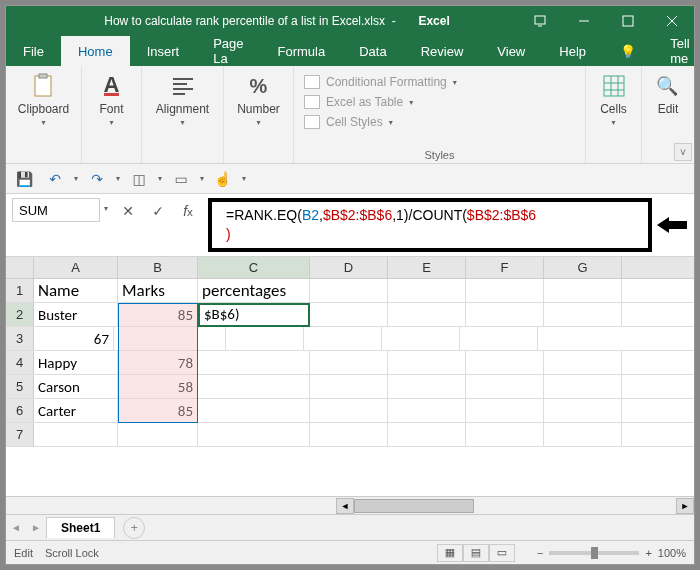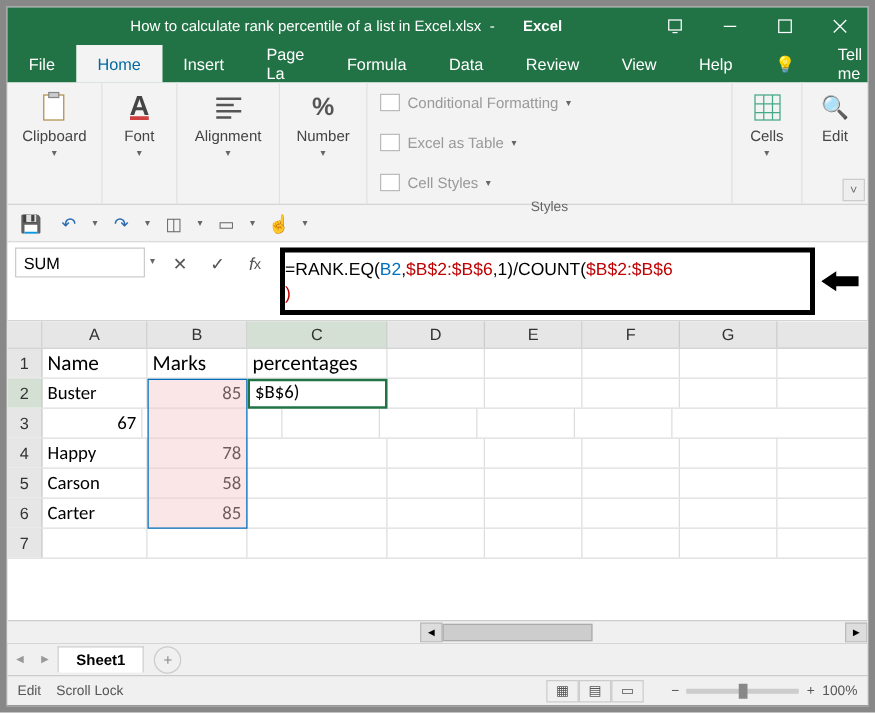--- a/index.html
+++ b/index.html
@@ -16,30 +16,30 @@
 .tab.active { background: #f3f3f3; color: #0369a1; font-weight: 400; }
 .spacer { flex: 1; }
 .share { display: flex; align-items: center; gap: 4px; padding: 0 10px; font-size: 12px; }
 .ribbon { background: #f3f3f3; border-bottom: 1px solid #d4d4d4; height: 98px; display: flex; position: relative; }
 .group { border-right: 1px solid #e1e1e1; display: flex; flex-direction: column; justify-content: space-between; padding: 4px 6px 2px; }
 .group-label { font-size: 11px; color: #666; text-align: center; padding-top: 2px; }
 .big-btn { display: flex; flex-direction: column; align-items: center; gap: 2px; font-size: 12px; color: #444; padding: 2px 4px; }
 .big-icon { width: 28px; height: 28px; display: flex; align-items: center; justify-content: center; }
 .drop { font-size: 8px; color: #666; }
 .styles-block { flex: 1; display: flex; flex-direction: column; }
-.styles-items { display: flex; flex-direction: column; gap: 16px; padding: 4px; font-size: 12px; color: #999; }
+.styles-items { display: flex; flex-direction: column; gap: 4px; padding: 4px; font-size: 12px; color: #999; }
 .style-item { display: flex; align-items: center; gap: 6px; padding: 1px 0; }
 .style-item .sq { width: 16px; height: 14px; border: 1px solid #bbb; background: #fff; }
 .qat { background: #f3f3f3; height: 30px; display: flex; align-items: center; gap: 8px; padding: 0 8px; border-bottom: 1px solid #d4d4d4; }
 .qat-btn { width: 22px; height: 22px; display: flex; align-items: center; justify-content: center; color: #666; font-size: 14px; }
 .formula-row { display: flex; align-items: stretch; padding: 4px 6px; gap: 4px; border-bottom: 1px solid #d4d4d4; position: relative; background: #fff; }
-.namebox { width: 104px; border: 1px solid #ccc; font-size: 13px; padding: 2px 6px; background: #fff; display: flex; align-items: center; height: 24px; align-self: flex-start; }
+.namebox { width: 88px; border: 1px solid #ccc; font-size: 13px; padding: 2px 6px; background: #fff; display: flex; align-items: center; height: 24px; align-self: flex-start; }
 .fx-btns { display: flex; align-items: flex-start; gap: 6px; padding: 2px 4px; }
 .fx-btn { width: 24px; height: 22px; display: flex; align-items: center; justify-content: center; color: #555; font-size: 14px; }
-.fx-area { flex: 1; border: 4px solid #000; padding: 4px 0; font-size: 14px; font-family: Calibri, Arial; line-height: 1.3; min-height: 44px; background: #fff; }
+.fx-area { flex: 1; border: 4px solid #000; padding: 4px 14px; font-size: 14px; font-family: Calibri, Arial; line-height: 1.3; min-height: 44px; background: #fff; }
 .fx-area .black { color: #000; }
 .fx-area .blue { color: #0070c0; }
 .fx-area .red { color: #c00000; }
 .arrow-ptr { width: 32px; display: flex; align-items: center; justify-content: center; }
 .arrow-ptr svg { width: 30px; height: 22px; }
 .grid-area { flex: 1; display: flex; flex-direction: column; overflow: hidden; background: #fff; position: relative; }
 .col-headers { display: flex; height: 22px; background: #e6e6e6; border-bottom: 1px solid #ccc; font-size: 13px; color: #333; }
 .corner { width: 28px; border-right: 1px solid #ccc; background: #e6e6e6; }
 .ch { border-right: 1px solid #ccc; display: flex; align-items: center; justify-content: center; background: #e6e6e6; }
 .ch.sel { background: #d3e0d3; }

